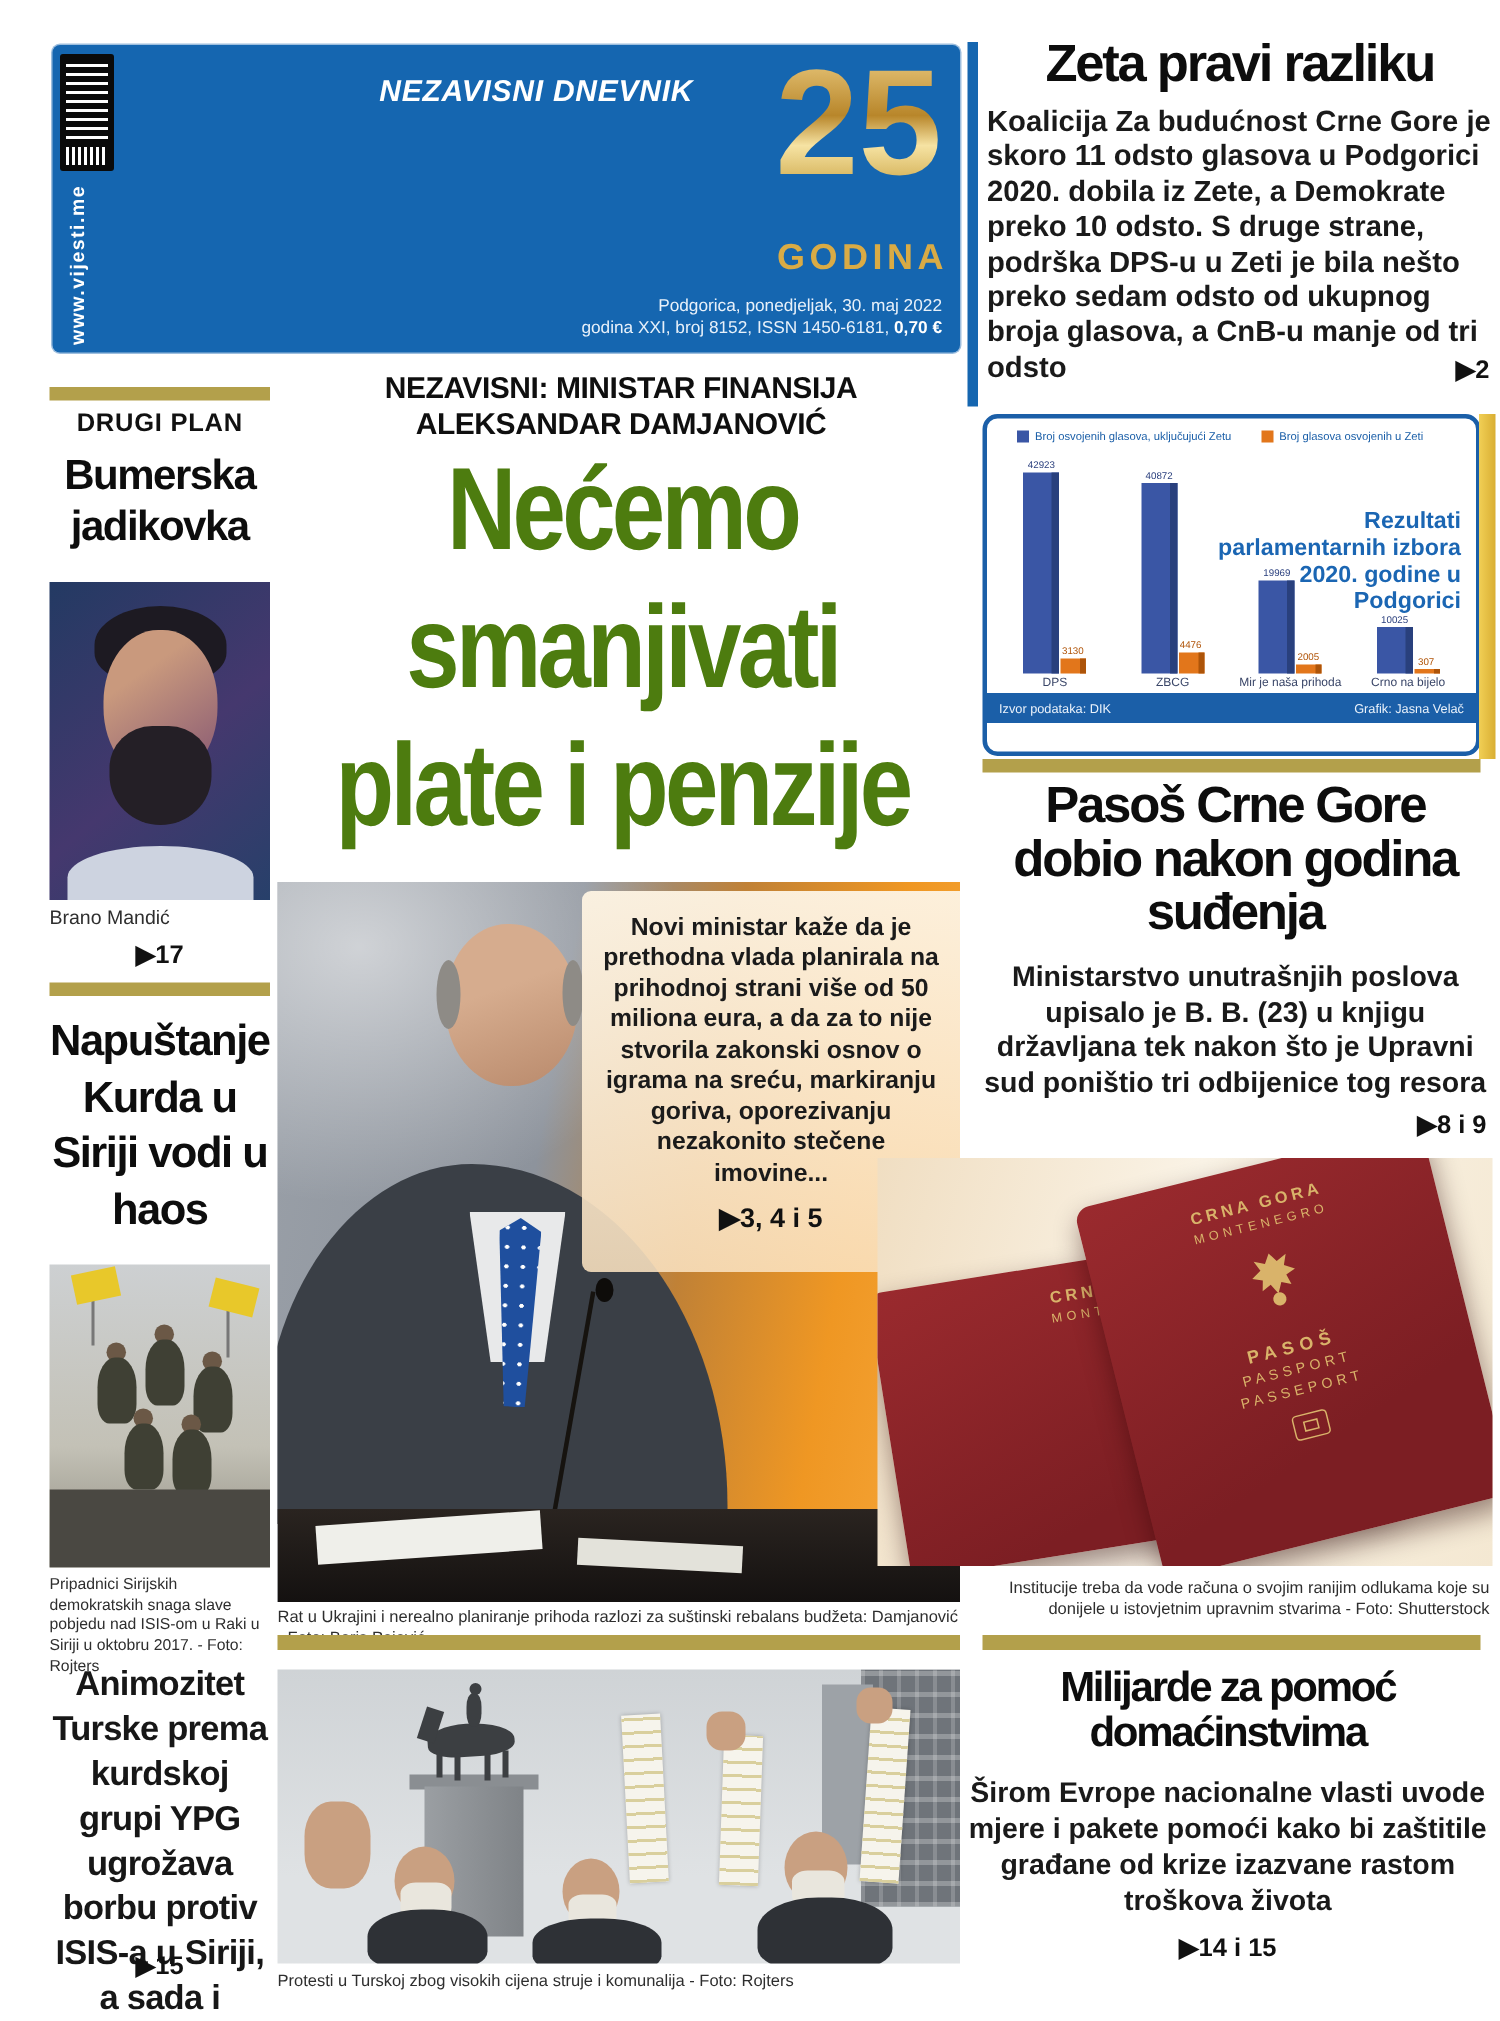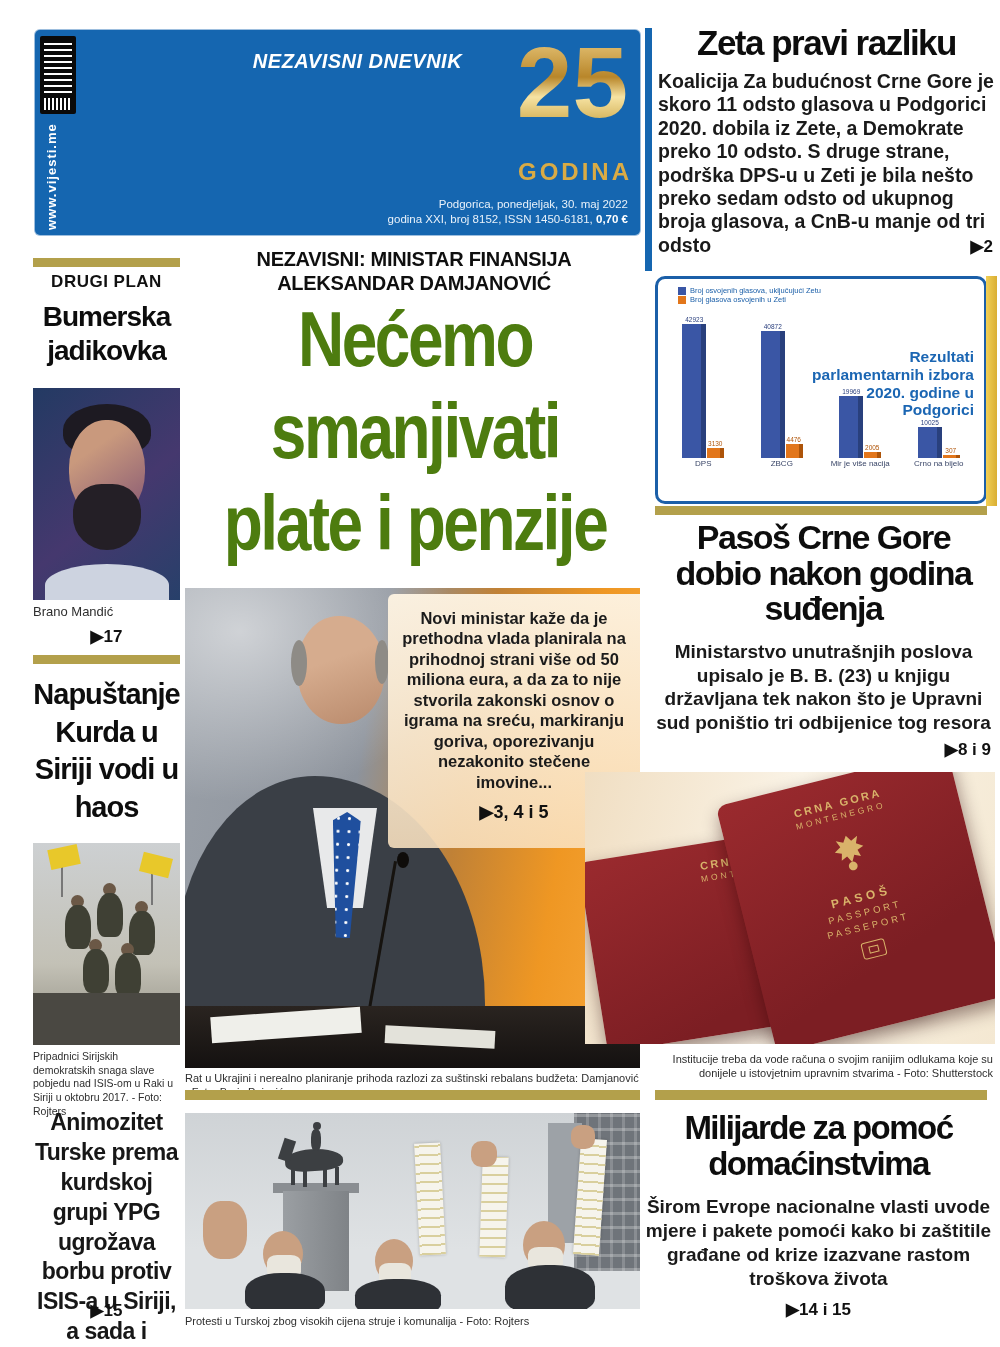--- a/index.html
+++ b/index.html
@@ -128,21 +128,21 @@
   .protest-photo .hand { position:absolute; background:#c9a081; border-radius:40%; }
 
   
   .rc-top { position:absolute; left:658px; top:25px; width:337px; }
   .rc-top .headline { font-size:35px; text-align:center; line-height:1.0; letter-spacing:-1.5px; }
   .rc-top .body { position:relative; margin-top:10px; text-align:left; font-size:19.5px; line-height:1.2; }
   .rc-top .ref { position:absolute; right:2px; bottom:0; font-size:17px; }
 
   .chart { position:absolute; left:655px; top:276px; width:332px; height:228px; background:#fff;
     border:3px solid #1b5fa8; border-radius:10px; overflow:hidden; }
-  .chart-legend { display:flex; padding:7px 6px 2px 20px;flex-direction:column; }
+  .chart-legend { display:flex; gap:20px; padding:7px 6px 2px 20px; }
   .chart-legend .li { display:flex; align-items:center; gap:4px; font-size:7.5px; color:#1b5fa8; }
   .chart-legend .sq { width:8px; height:8px; }
   .chart-plot { position:relative; display:flex; justify-content:space-around; align-items:flex-end;
     height:152px; padding:0 6px; }
   .bar-group { display:flex; align-items:flex-end; }
   .barcol { display:flex; flex-direction:column; align-items:center; justify-content:flex-end; }
   .bar-val { font-size:6.5px; margin-bottom:1px; white-space:nowrap; }
   .bar { width:24px; }
   .bar.orange { width:17px; margin-left:1px; }
   .chart-title { position:absolute; right:10px; top:42px; width:180px; text-align:right;
@@ -173,21 +173,21 @@
   .pp-crest { margin:12px 0 10px; }
   .pp-title1 { font-size:12px; letter-spacing:4px; font-weight:bold; margin-top:2px; }
   .pp-title2 { font-size:9.5px; letter-spacing:3px; margin-top:3px; }
   .pp-chip { width:24px; height:17px; border:1.5px solid #d9b36a; border-radius:3px; margin-top:10px;
     display:flex; align-items:center; justify-content:center; }
   .pp-chip i { display:block; width:10px; height:7px; border:1px solid #d9b36a; }
 
   .pass-caption { position:absolute; left:650px; top:1052px; width:343px; text-align:right; }
 
   .rc-bottom { position:absolute; left:640px; top:1110px; width:357px; }
-  .rc-bottom .headline { font-size:33px; text-align:center; line-height:1.08; letter-spacing:-1.5px; }
+  .rc-bottom .headline { font-size:28px; text-align:center; line-height:1.08; letter-spacing:-1.5px; }
   .rc-bottom .body { margin-top:14px; text-align:center; font-size:19px; line-height:1.26; }
   .rc-bottom .ref { text-align:center; margin-top:8px; font-size:17px; }
 </style>
 </head>
 <body>
 
 <div class="page">
 
   <div class="masthead">
     <div class="stripes-logo">
@@ -365,23 +365,27 @@
           </div>
           <div class="barcol">
             <div class="bar-val" style="color: rgb(176, 84, 8);">307</div>
             <div class="bar orange" style="height: 3px; background: rgb(226, 118, 27); border-right: 4px solid rgb(173, 84, 9);"></div>
           </div>
         </div>
       </div>
     <div class="chart-cats" id="chart-cats">
         <div class="cat">DPS</div>
         <div class="cat">ZBCG</div>
-        <div class="cat">Mir je više nacija</div>
+        <div class="cat">Mir je naša prihoda</div>
         <div class="cat">Crno na bijelo</div>
       </div>
+    <div class="chart-footer">
+      <span>Izvor podataka: DIK</span>
+      <span>Grafik: Jasna Velač</span>
+    </div>
   </div>
   <div class="gold-edge"></div>
 
   <div class="gold-bar" style="left:655px; top:506px; width:332px;"></div>
 
   <div class="rc-passport">
     <div class="headline">Pasoš Crne Gore dobio nakon godina suđenja</div>
     <div class="body deck">Ministarstvo unutrašnjih poslova upisalo je B. B. (23) u knjigu državljana tek nakon što je Upravni sud poništio tri odbijenice tog resora</div>
     <div class="ref pageref">▶8 i 9</div>
   </div>

